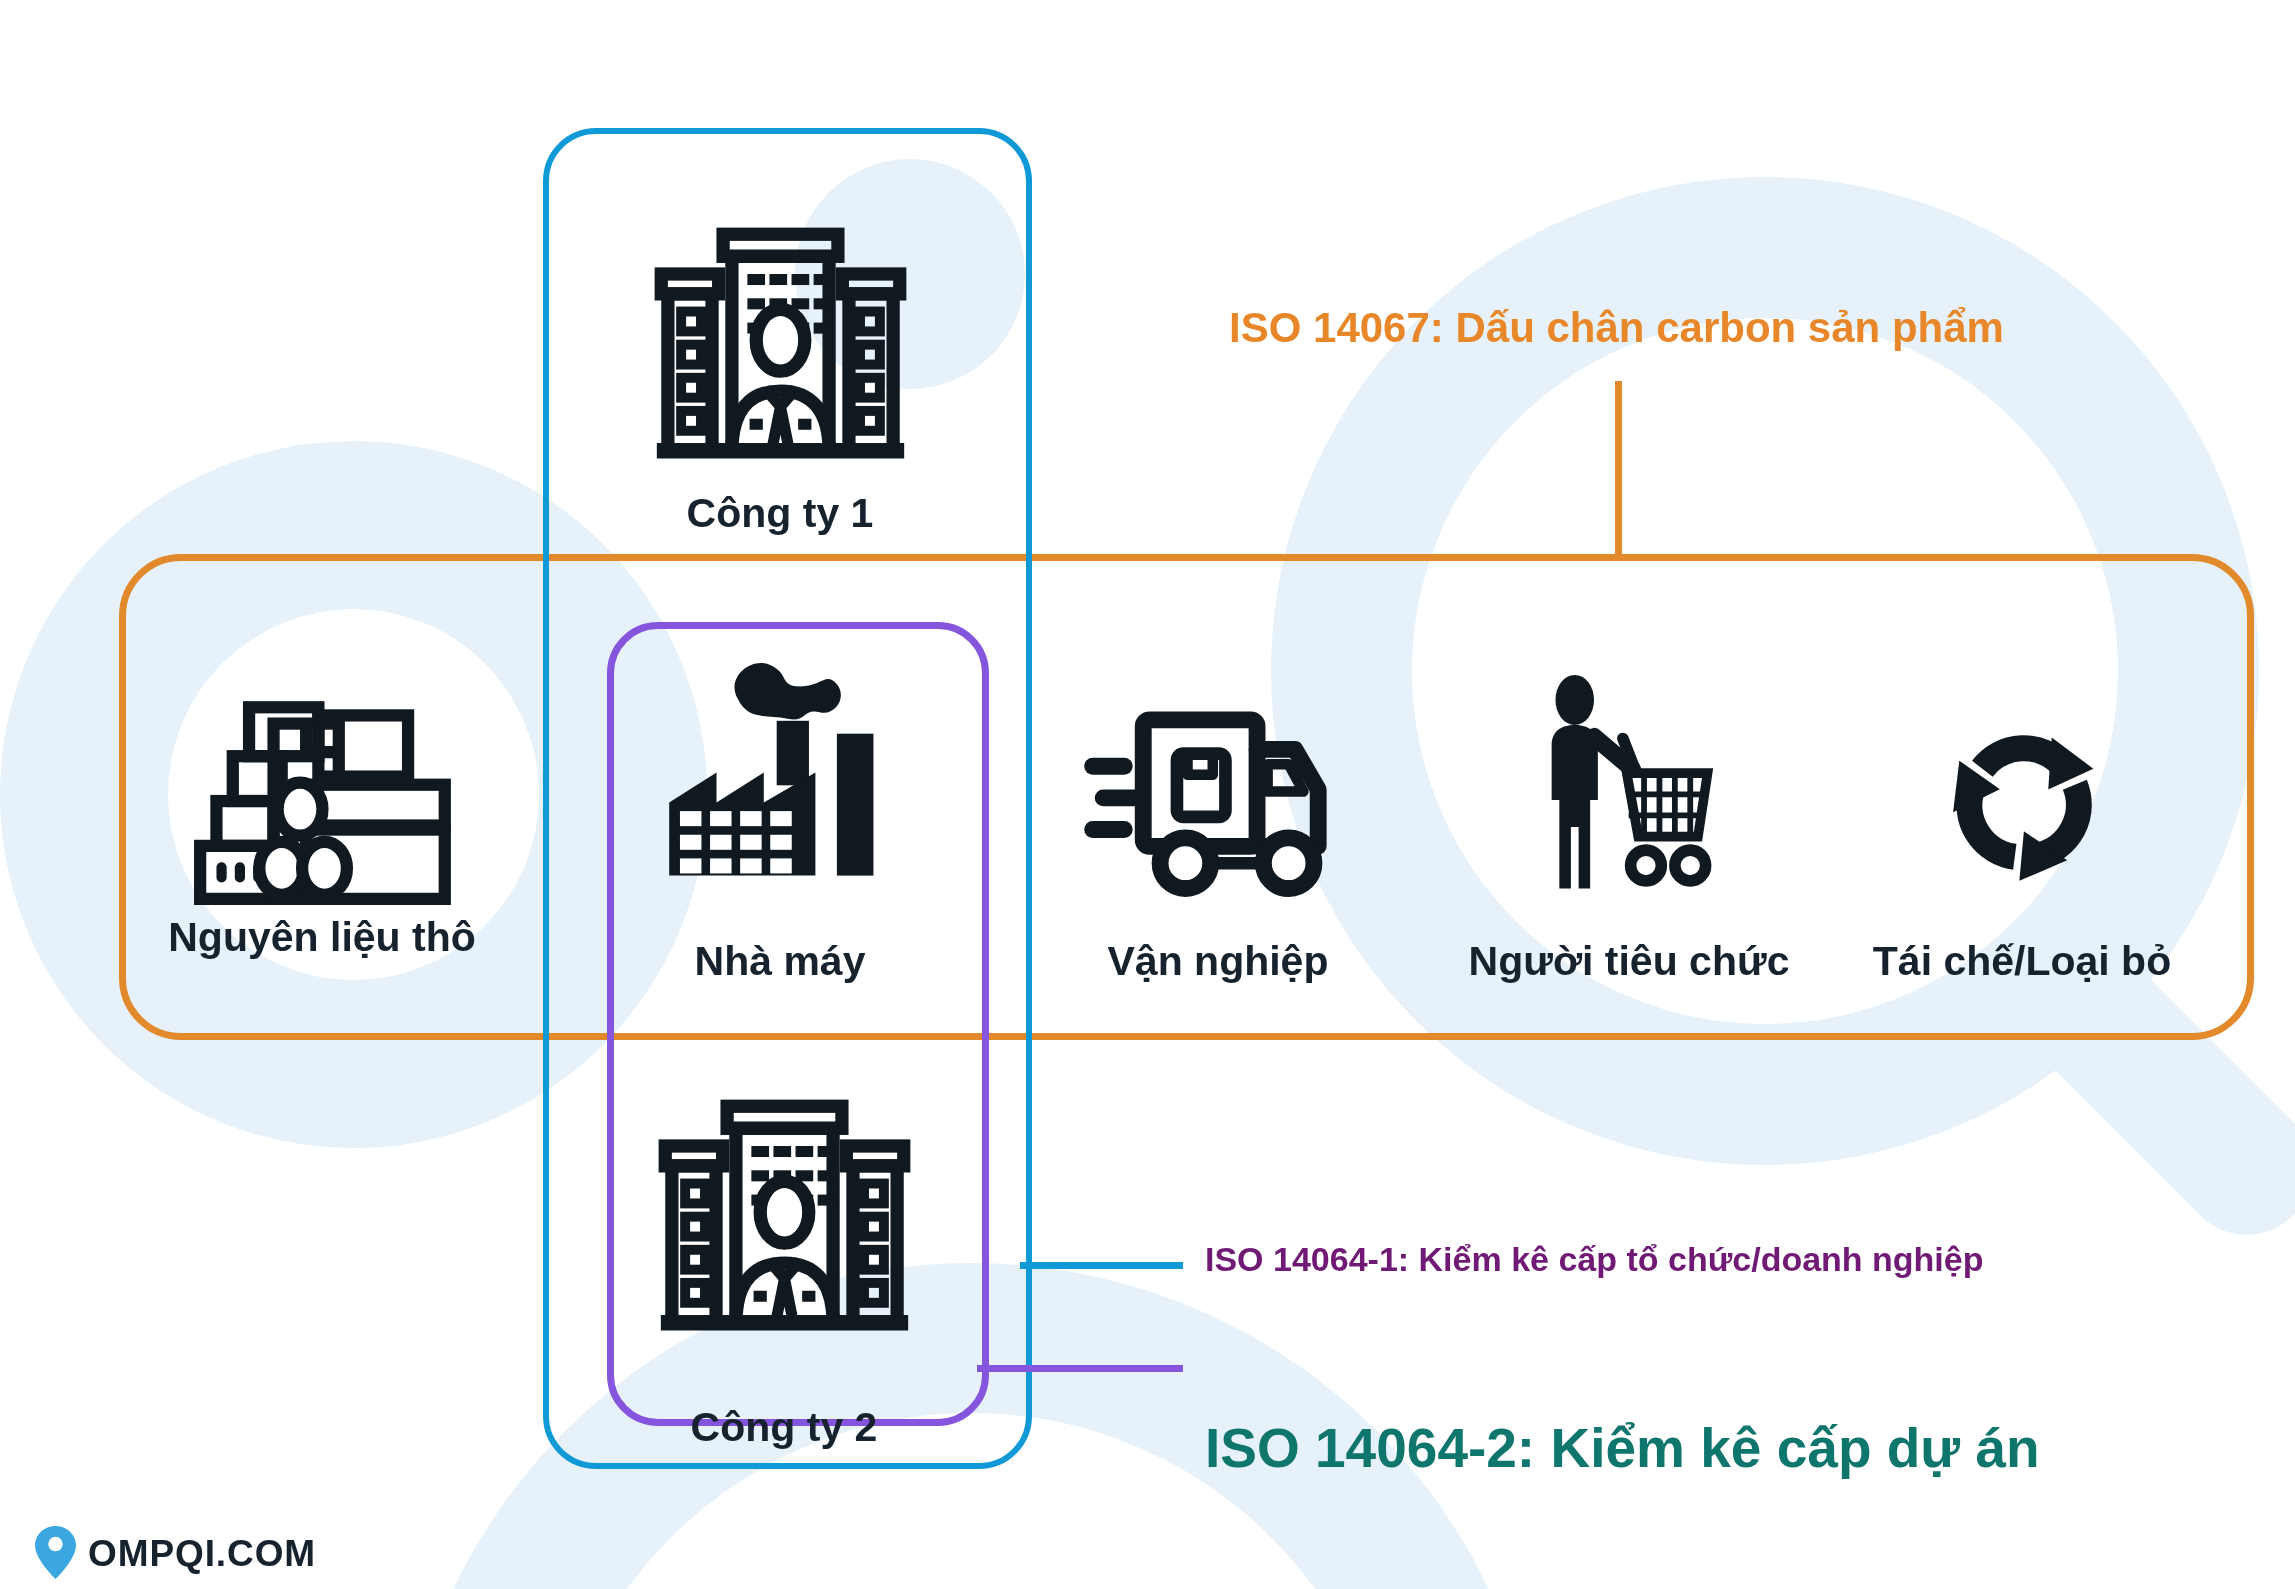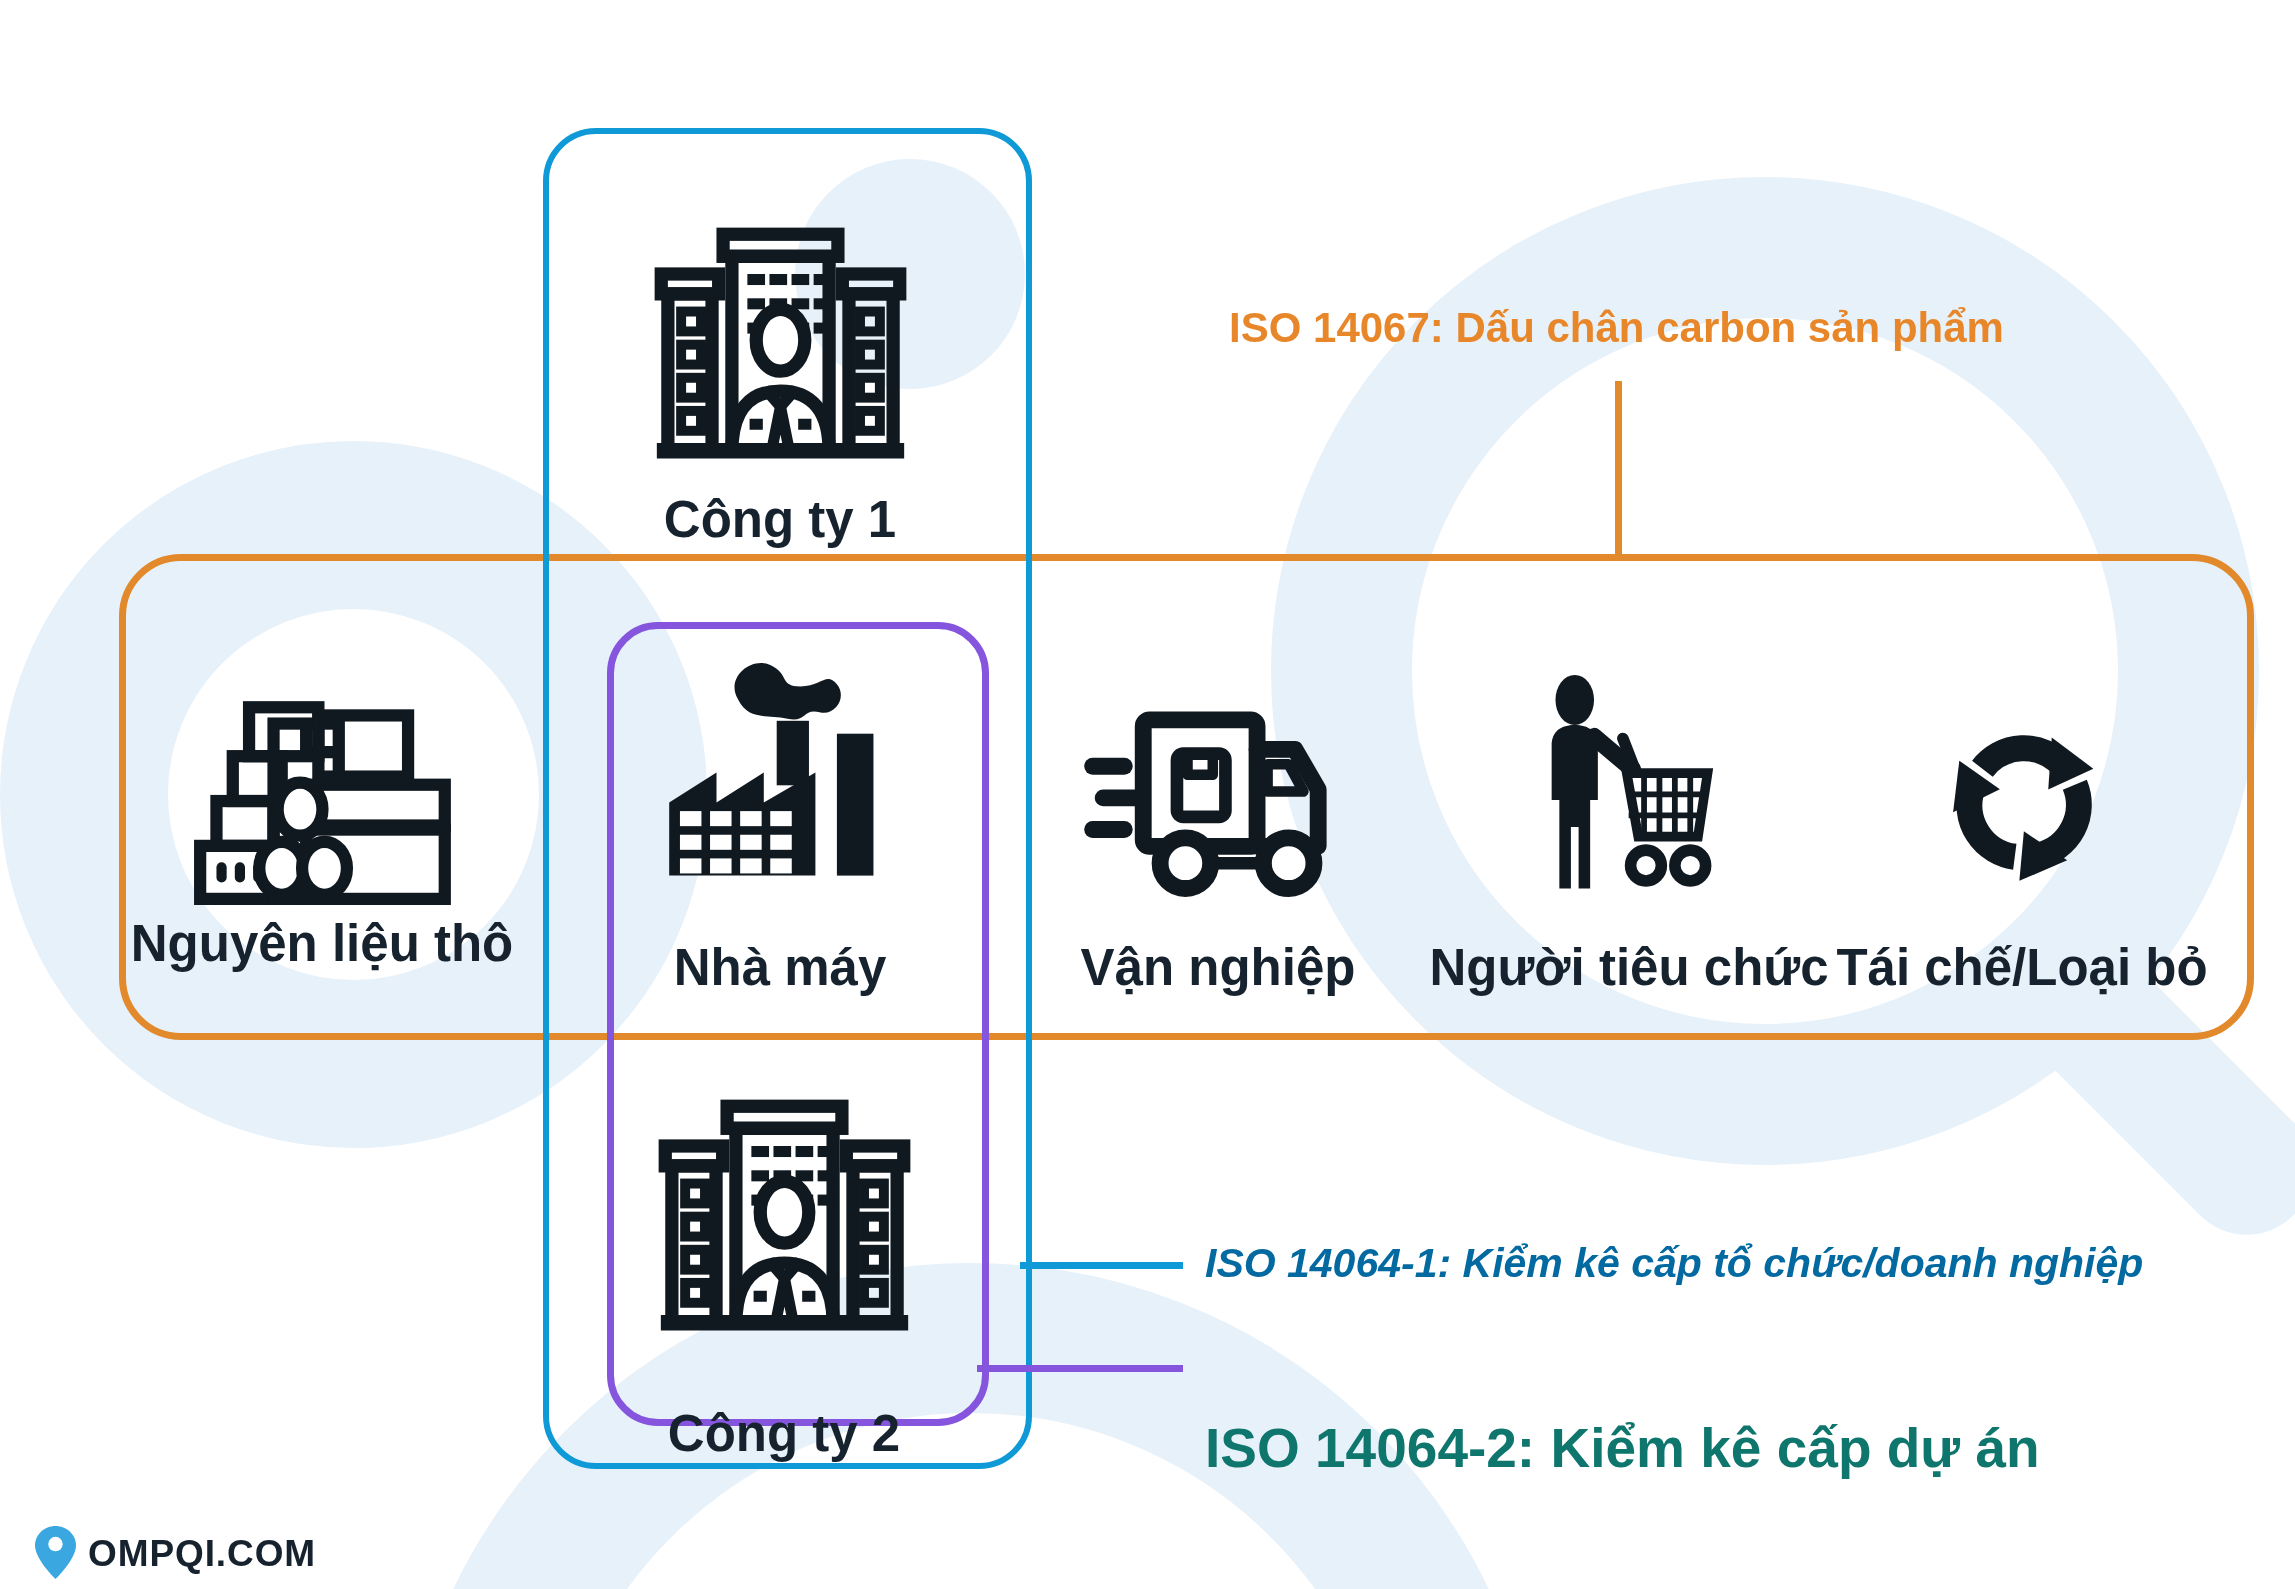--- a/index.html
+++ b/index.html
@@ -34,28 +34,28 @@
     border:7px solid #8655dd;border-radius:51px;z-index:3;
   }
   
   .conn{position:absolute;z-index:4;}
   .conn-orange{left:1615px;top:381px;width:7px;height:177px;background:#e2892b;}
   .conn-blue{left:1020px;top:1262px;width:163px;height:7px;background:#0f9ad7;}
   .conn-purple{left:977px;top:1365px;width:206px;height:7px;background:#8655dd;}
   
   .iso{position:absolute;z-index:6;font-weight:700;white-space:nowrap;}
   .iso-orange{left:1229px;top:304px;font-size:42px;color:#e8872a;}
-  .iso-blue{left:1205px;top:1240px;font-size:41px;color:#0369a1;font-style:italic;}
+  .iso-blue{left:1205px;top:1240px;font-size:34px;color:#701a75;}
   .iso-purple{left:1205px;top:1416px;font-size:55px;color:#0f766e;}
   
   .icon{position:absolute;z-index:5;}
   .icon svg{display:block;width:100%;height:100%;}
   .nlabel{
     position:absolute;z-index:6;
-    font-weight:700;font-size:51px;color:#16222e;
+    font-weight:700;font-size:41px;color:#16222e;
     white-space:nowrap;transform:translateX(-50%);
   }
   .ic-company1{left:648px;top:221px;width:265px;height:265px;}
   .ic-raw{left:192px;top:684px;width:265px;height:230px;}
   .ic-factory{left:652px;top:652px;width:258px;height:258px;}
   .ic-truck{left:1080px;top:689px;width:274px;height:222px;}
   .ic-consumer{left:1517px;top:671px;width:231px;height:235px;}
   .ic-recycle{left:1918px;top:689px;width:212px;height:208px;}
   .ic-company2{left:652px;top:1093px;width:265px;height:265px;}
   .lb-company1{left:780px;top:936px;}

